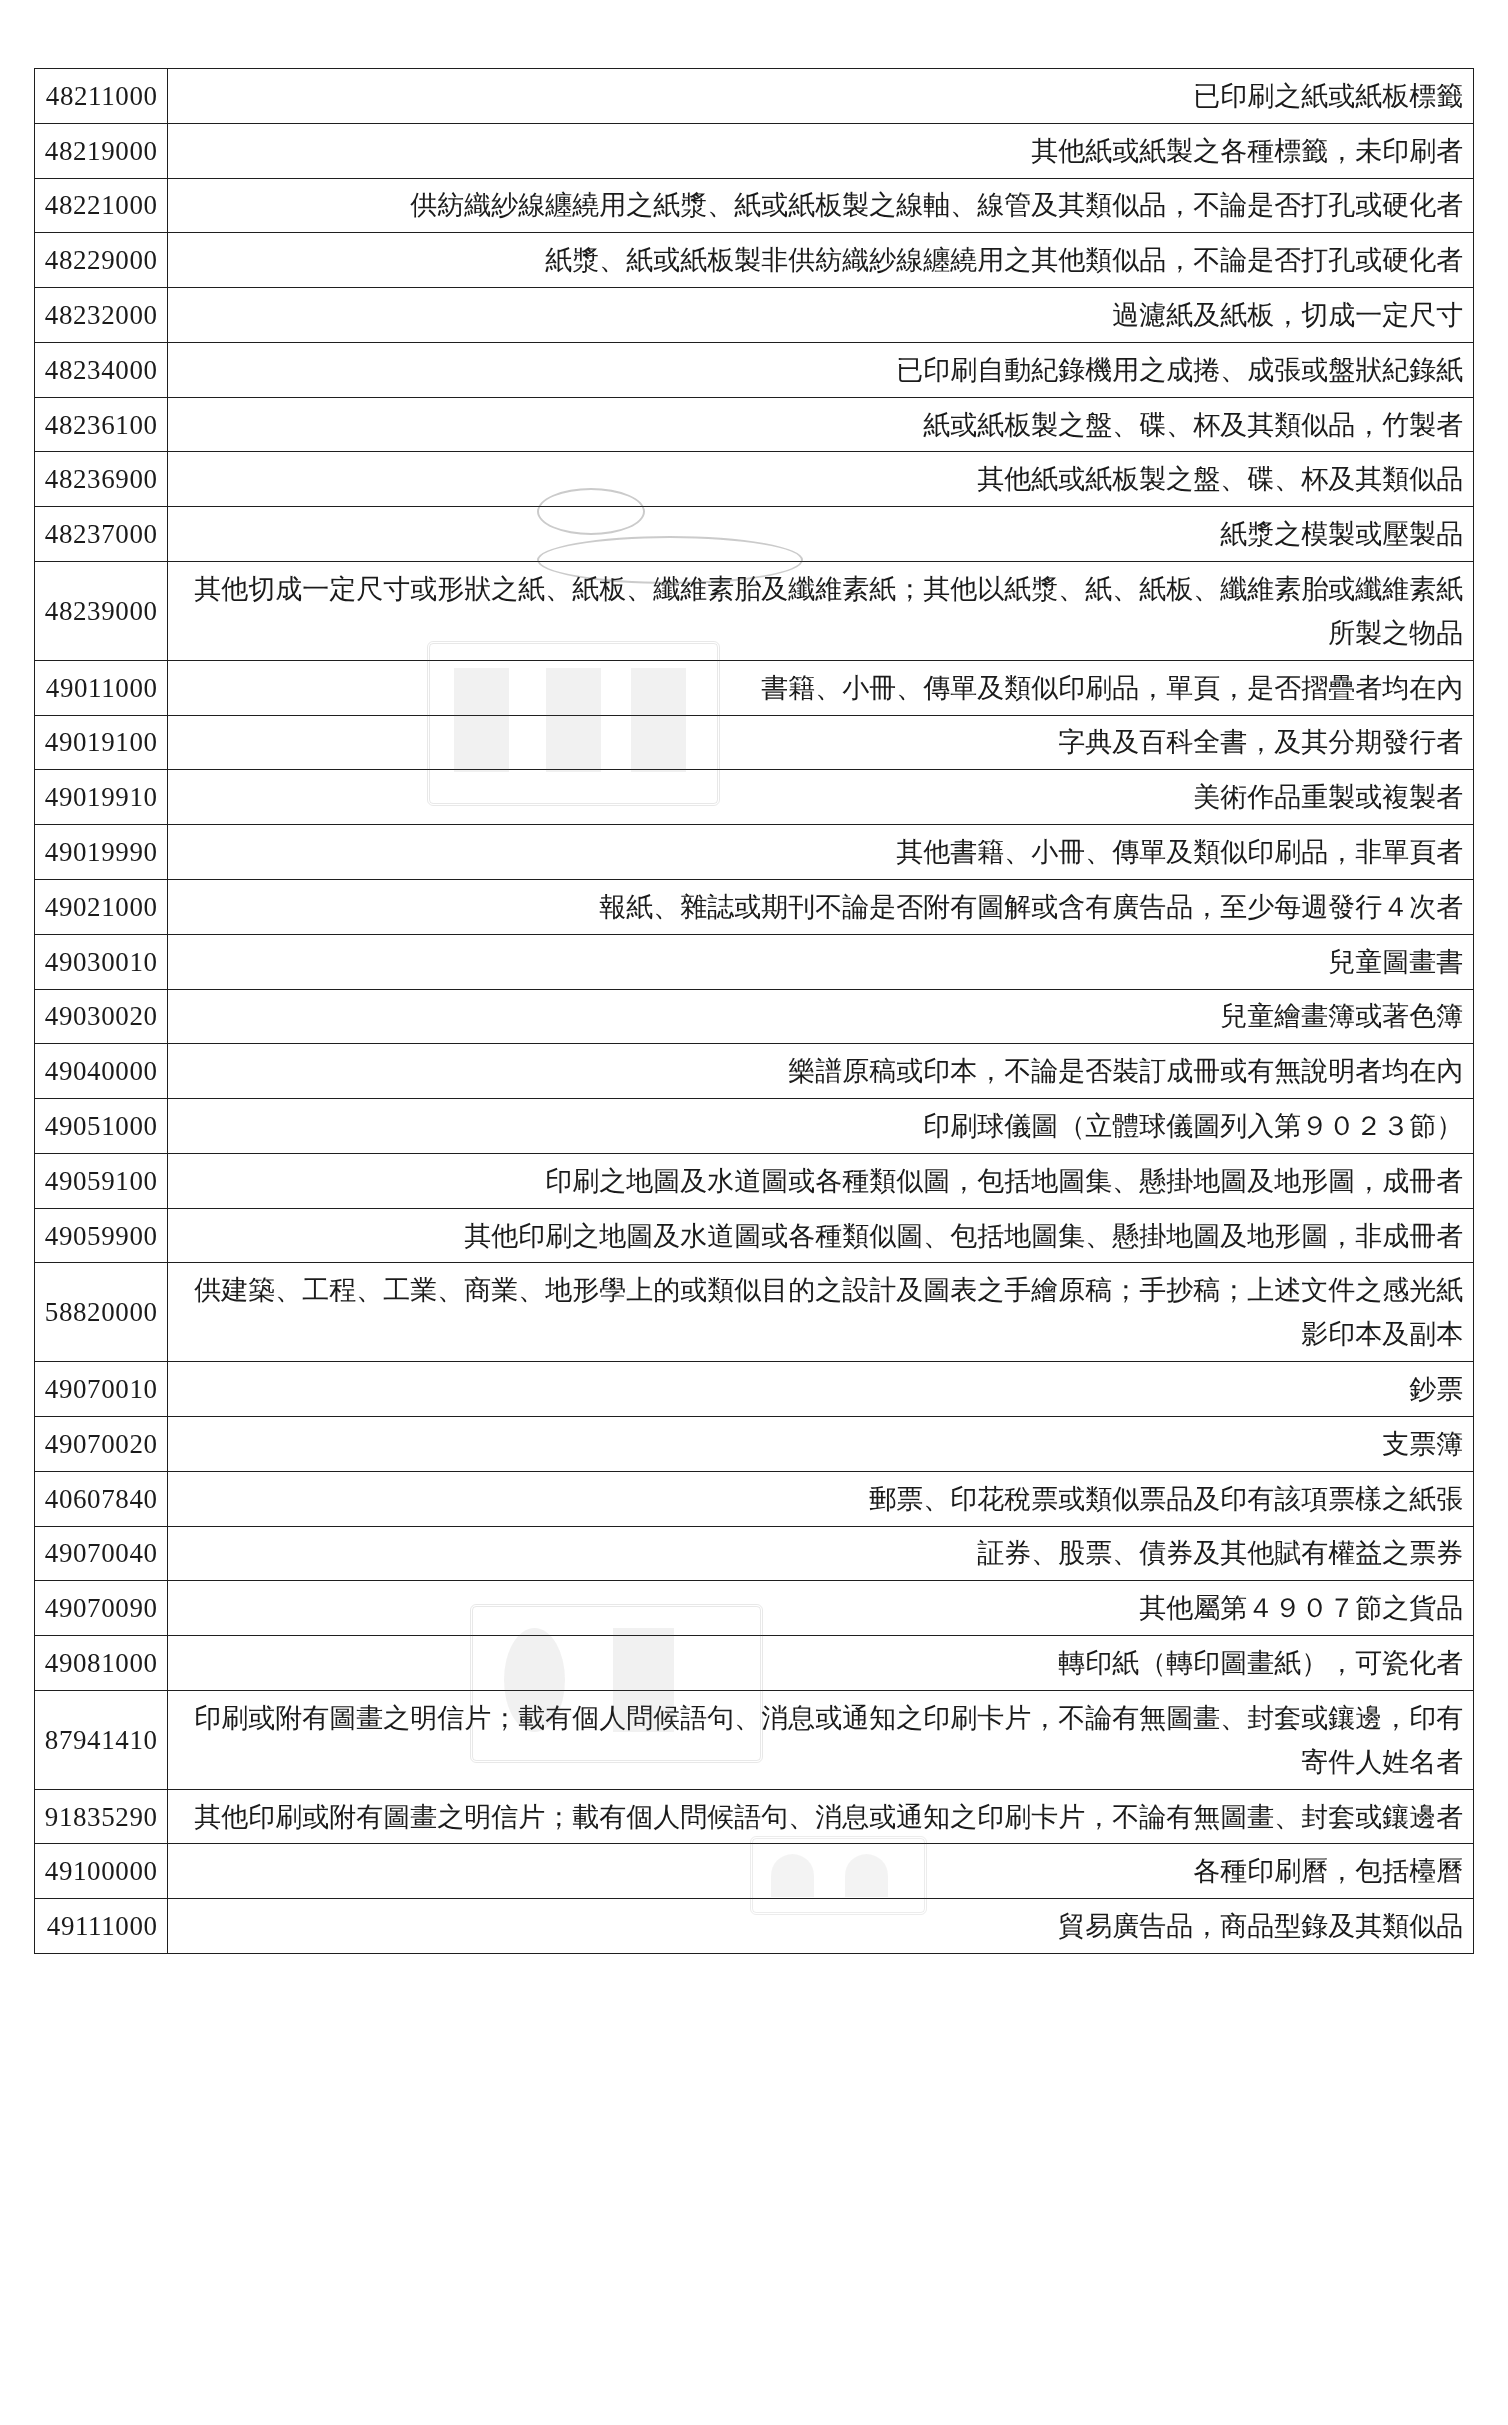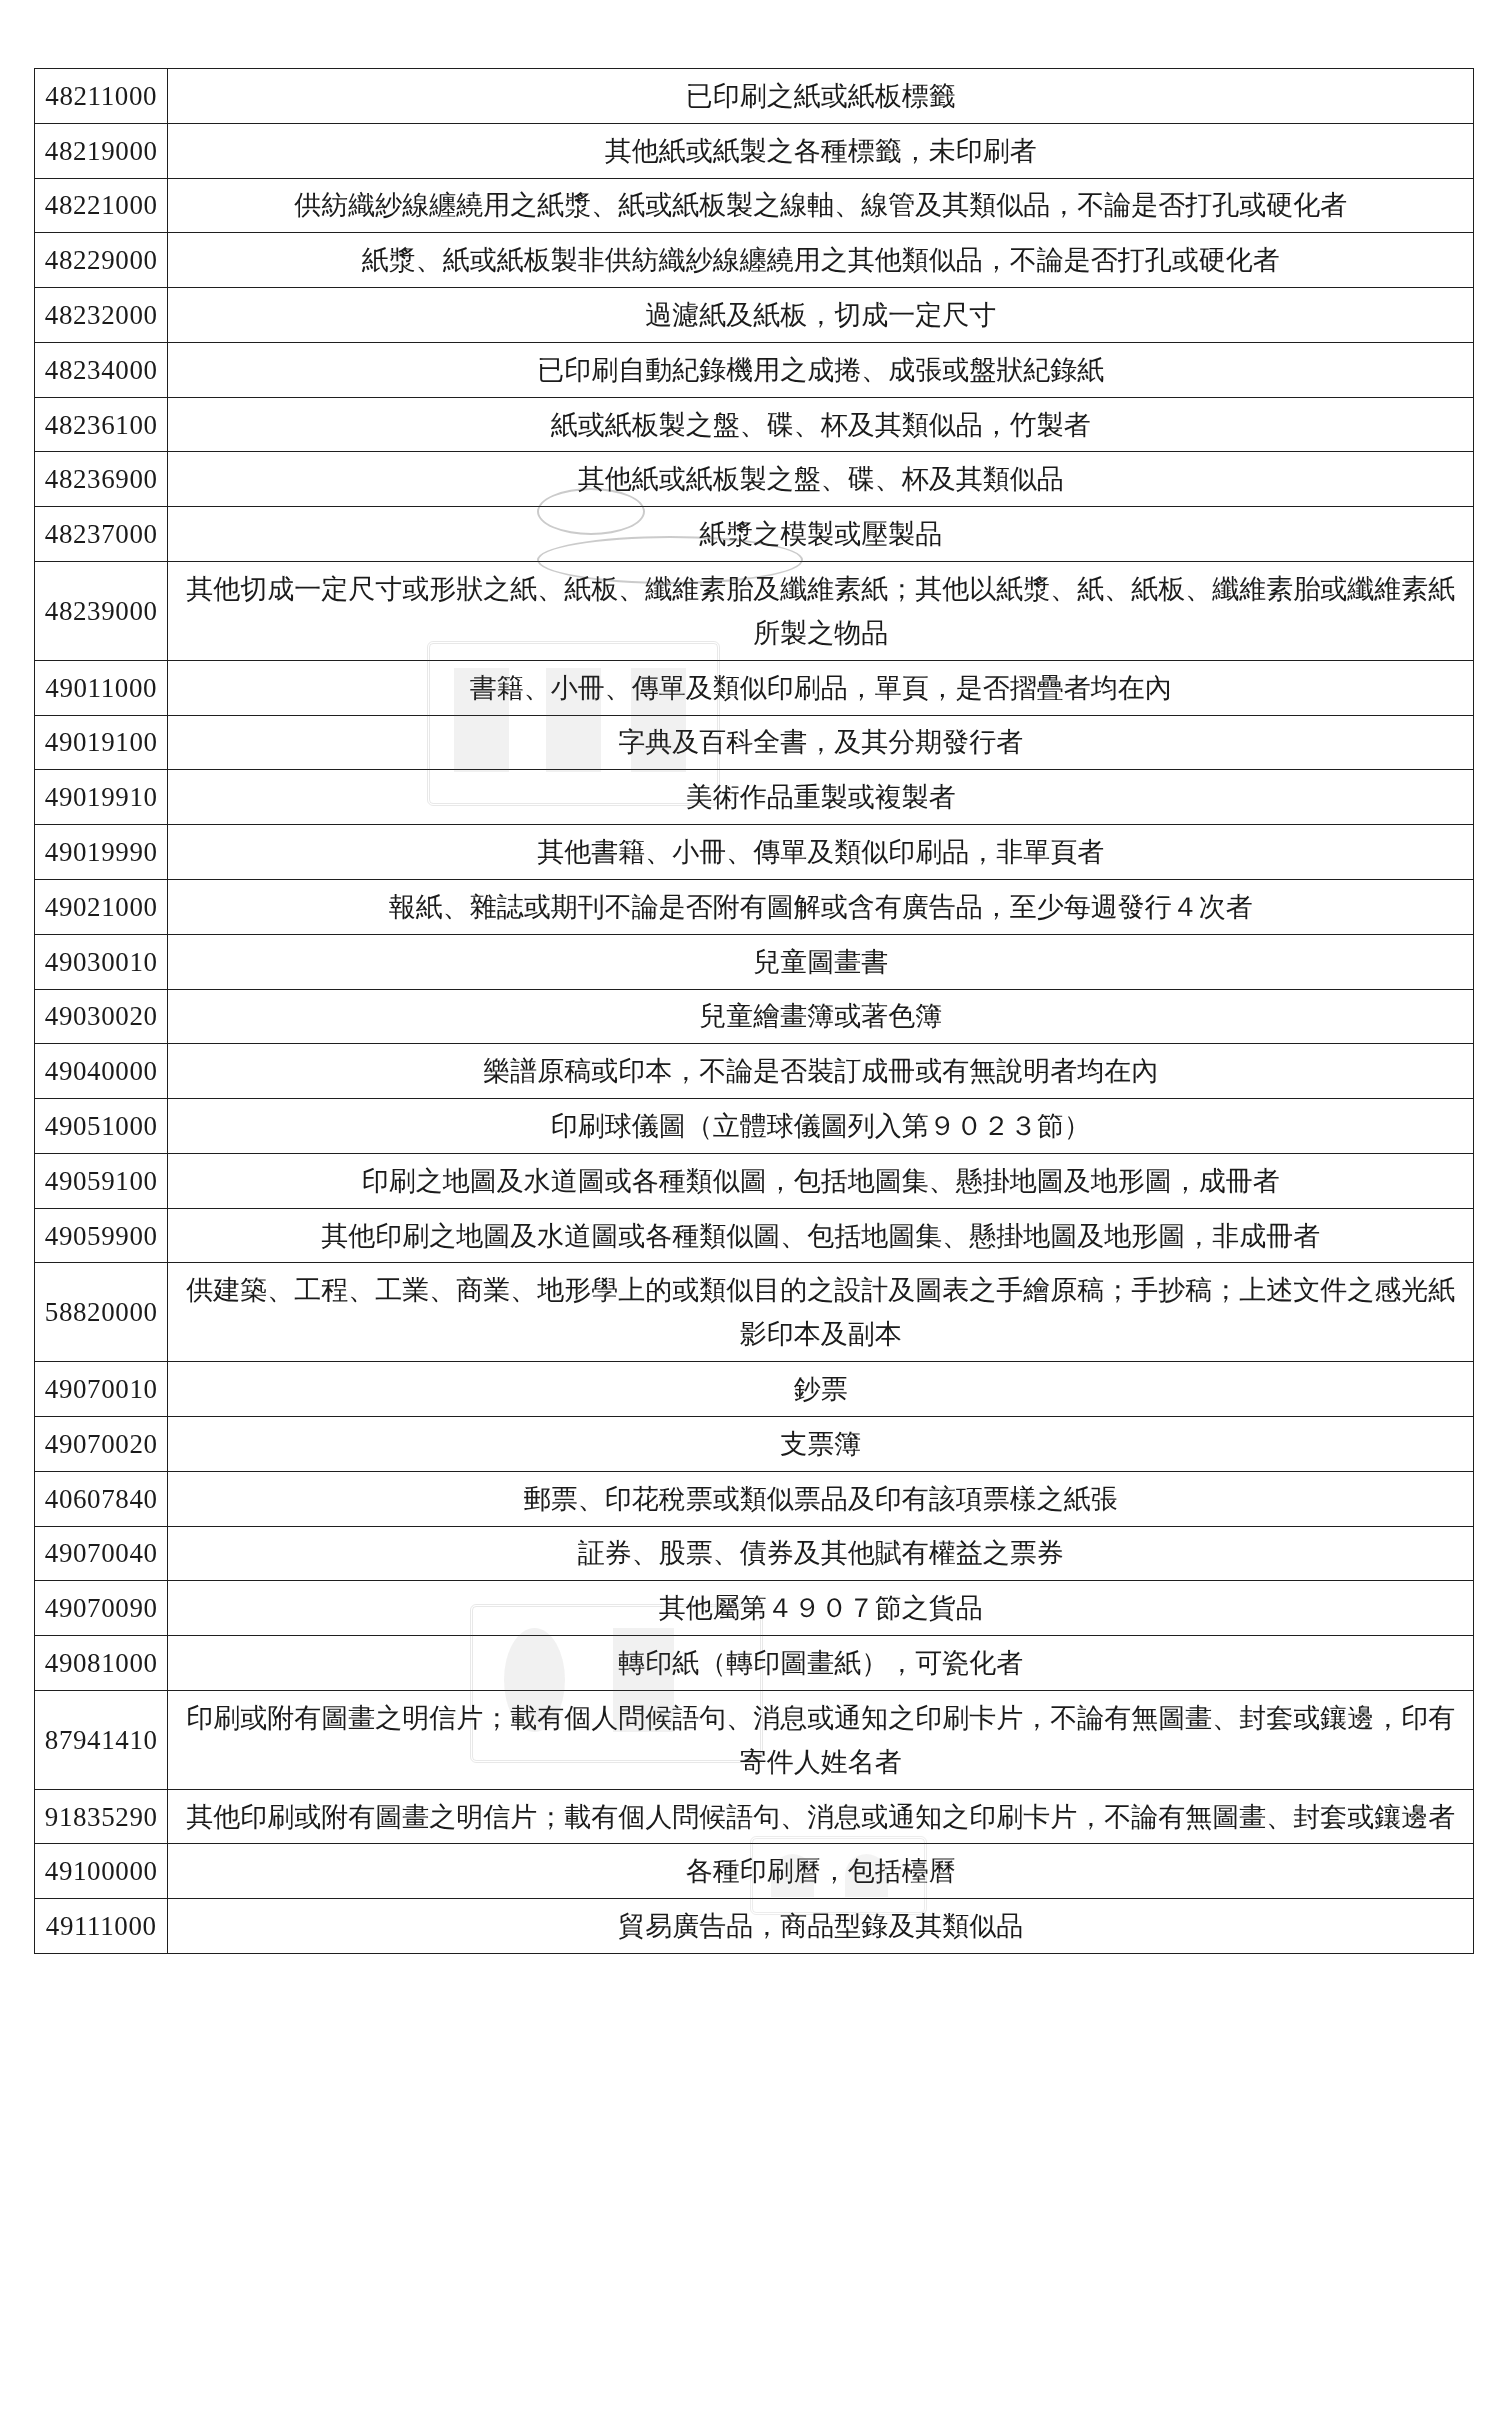--- a/index.html
+++ b/index.html
@@ -28,28 +28,28 @@
     border: 1.8px solid #1f1f1f;
     font-size: 27px;
     line-height: 44px;
     padding: 4.9px 9.8px;
     vertical-align: middle;
     color: #1b1b1b;
   }
   td.code-cell {
     width: 104px;
     min-width: 104px;
-    text-align: center;
+    text-align: right;
     white-space: nowrap;
     letter-spacing: 0.6px;
     font-family: "Liberation Serif", "DejaVu Serif", serif;
     margin-top: 48px;
   }
   td.desc-cell {
-    text-align: center;
+    text-align: right;
   }
   
   .artifact {
     position: absolute;
     pointer-events: none;
   }
   .artifact.oval {
     border: 2.4px solid rgba(70, 70, 70, 0.28);
     border-radius: 50%;
   }

